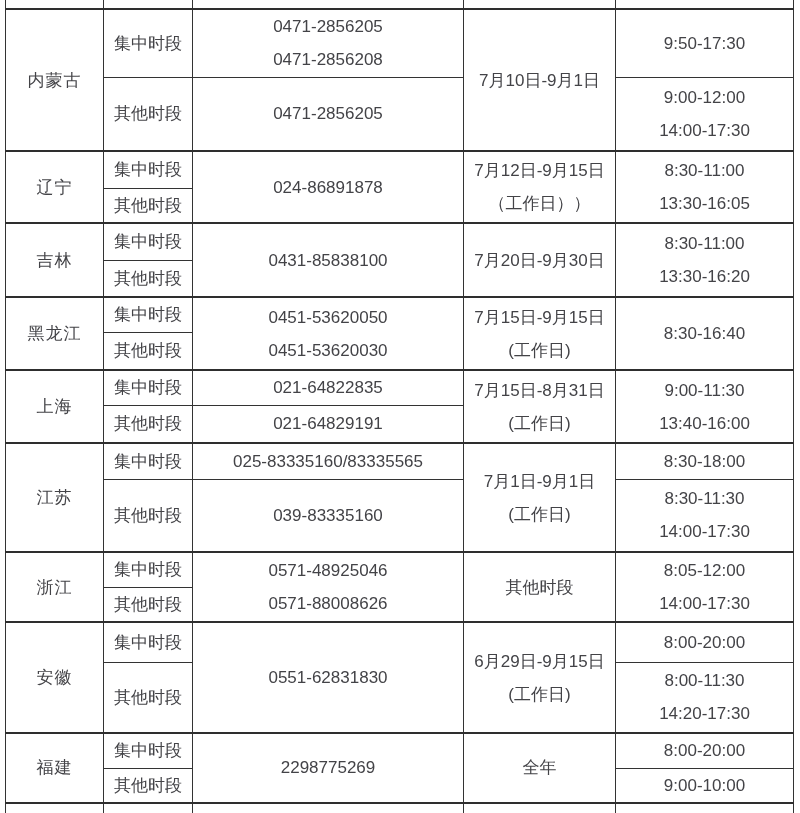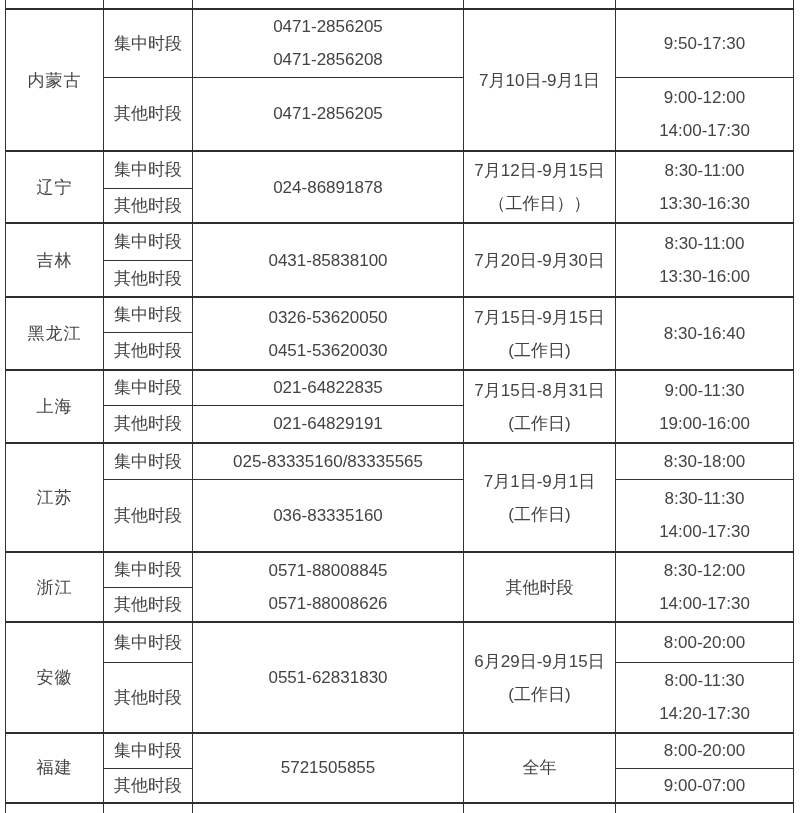--- a/index.html
+++ b/index.html
@@ -87,21 +87,21 @@
         </td>
         <td class="phone" rowspan="2">
           <div class="line">024-86891878</div>
         </td>
         <td class="date" rowspan="2">
           <div class="line">7月12日-9月15日</div>
           <div class="line">（工作日））</div>
         </td>
         <td class="hours" rowspan="2">
           <div class="line">8:30-11:00</div>
-          <div class="line">13:30-16:30</div>
+          <div class="line">13:30-16:05</div>
         </td>
       </tr>
       <tr style="height: 35px;">
         <td class="period">
           <div class="line">其他时段</div>
         </td>
       </tr>
       <tr class="block-start" style="height: 37px;">
         <td class="province" rowspan="2">
           <div class="line">吉林</div>
@@ -110,37 +110,37 @@
           <div class="line">集中时段</div>
         </td>
         <td class="phone" rowspan="2">
           <div class="line">0431-85838100</div>
         </td>
         <td class="date" rowspan="2">
           <div class="line">7月20日-9月30日</div>
         </td>
         <td class="hours" rowspan="2">
           <div class="line">8:30-11:00</div>
-          <div class="line">13:30-16:00</div>
+          <div class="line">13:30-16:20</div>
         </td>
       </tr>
       <tr style="height: 37px;">
         <td class="period">
           <div class="line">其他时段</div>
         </td>
       </tr>
       <tr class="block-start" style="height: 35px;">
         <td class="province" rowspan="2">
           <div class="line">黑龙江</div>
         </td>
         <td class="period">
           <div class="line">集中时段</div>
         </td>
         <td class="phone" rowspan="2">
-          <div class="line">0326-53620050</div>
+          <div class="line">0451-53620050</div>
           <div class="line">0451-53620030</div>
         </td>
         <td class="date" rowspan="2">
           <div class="line">7月15日-9月15日</div>
           <div class="line">(工作日)</div>
         </td>
         <td class="hours" rowspan="2">
           <div class="line">8:30-16:40</div>
         </td>
       </tr>
@@ -158,21 +158,21 @@
         </td>
         <td class="phone">
           <div class="line">021-64822835</div>
         </td>
         <td class="date" rowspan="2">
           <div class="line">7月15日-8月31日</div>
           <div class="line">(工作日)</div>
         </td>
         <td class="hours" rowspan="2">
           <div class="line">9:00-11:30</div>
-          <div class="line">19:00-16:00</div>
+          <div class="line">13:40-16:00</div>
         </td>
       </tr>
       <tr style="height: 38px;">
         <td class="period">
           <div class="line">其他时段</div>
         </td>
         <td class="phone">
           <div class="line">021-64829191</div>
         </td>
       </tr>
@@ -192,43 +192,43 @@
         </td>
         <td class="hours">
           <div class="line">8:30-18:00</div>
         </td>
       </tr>
       <tr style="height: 73px;">
         <td class="period">
           <div class="line">其他时段</div>
         </td>
         <td class="phone">
-          <div class="line">036-83335160</div>
+          <div class="line">039-83335160</div>
         </td>
         <td class="hours">
           <div class="line">8:30-11:30</div>
           <div class="line">14:00-17:30</div>
         </td>
       </tr>
       <tr class="block-start" style="height: 35px;">
         <td class="province" rowspan="2">
           <div class="line">浙江</div>
         </td>
         <td class="period">
           <div class="line">集中时段</div>
         </td>
         <td class="phone" rowspan="2">
-          <div class="line">0571-88008845</div>
+          <div class="line">0571-48925046</div>
           <div class="line">0571-88008626</div>
         </td>
         <td class="date" rowspan="2">
           <div class="line">其他时段</div>
         </td>
         <td class="hours" rowspan="2">
-          <div class="line">8:30-12:00</div>
+          <div class="line">8:05-12:00</div>
           <div class="line">14:00-17:30</div>
         </td>
       </tr>
       <tr style="height: 35px;">
         <td class="period">
           <div class="line">其他时段</div>
         </td>
       </tr>
       <tr class="block-start" style="height: 40px;">
         <td class="province" rowspan="2">
@@ -258,35 +258,35 @@
         </td>
       </tr>
       <tr class="block-start" style="height: 35px;">
         <td class="province" rowspan="2">
           <div class="line">福建</div>
         </td>
         <td class="period">
           <div class="line">集中时段</div>
         </td>
         <td class="phone" rowspan="2">
-          <div class="line">5721505855</div>
+          <div class="line">2298775269</div>
         </td>
         <td class="date" rowspan="2">
           <div class="line">全年</div>
         </td>
         <td class="hours">
           <div class="line">8:00-20:00</div>
         </td>
       </tr>
       <tr style="height: 32px;">
         <td class="period">
           <div class="line">其他时段</div>
         </td>
         <td class="hours">
-          <div class="line">9:00-07:00</div>
+          <div class="line">9:00-10:00</div>
         </td>
       </tr>
       <tr class="partial-bottom" style="height: 13px;">
         <td></td>
         <td></td>
         <td></td>
         <td></td>
         <td></td>
       </tr>
     </tbody>

